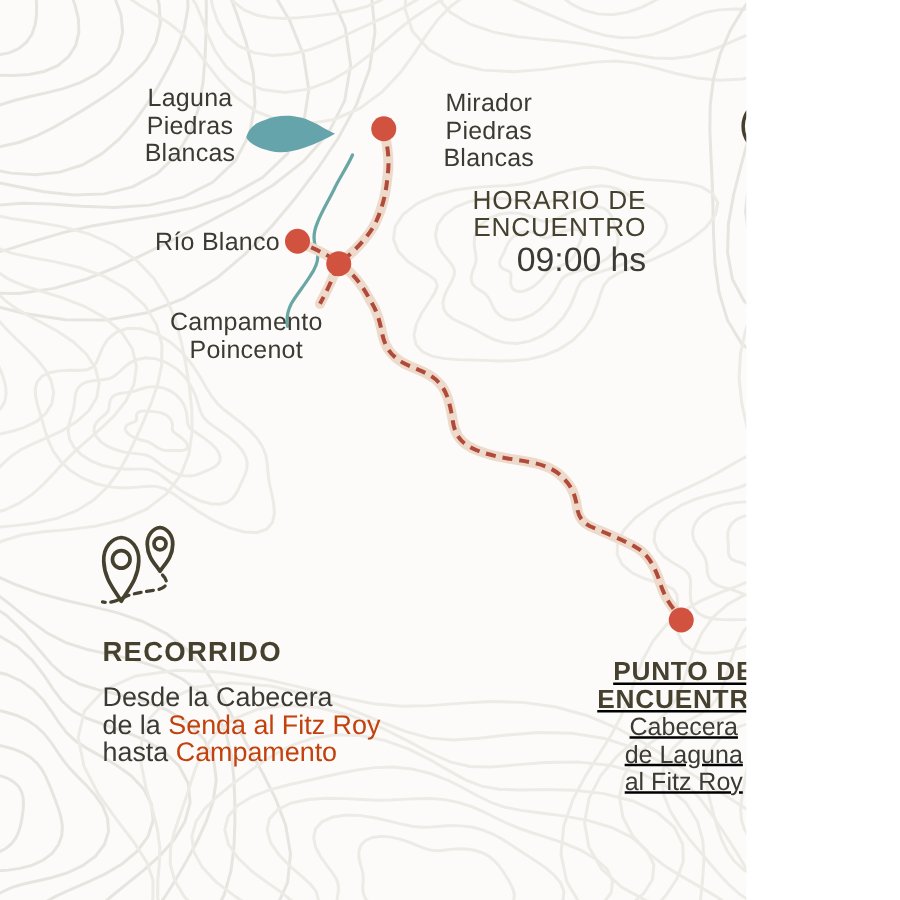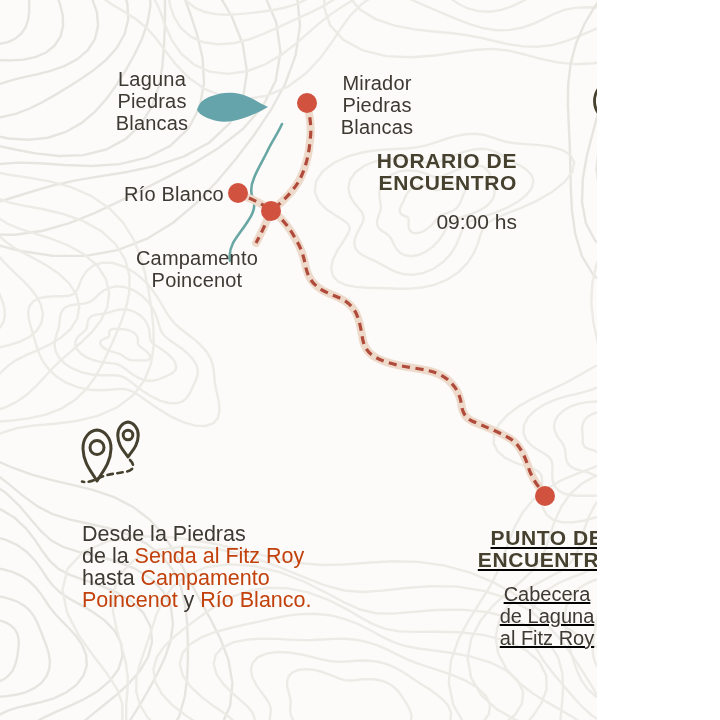--- a/index.html
+++ b/index.html
@@ -31,46 +31,46 @@
   .trail-casing{fill:none;stroke:var(--trail-casing);stroke-width:8;stroke-linecap:round;stroke-linejoin:round;}
   .trail-dash{fill:none;stroke:var(--trail);stroke-width:3.2;stroke-linecap:butt;stroke-dasharray:8 5.5;}
   .contour{fill:none;stroke-width:2.4;}
 
   .map-label{
     position:absolute;transform:translateX(-50%);
     text-align:center;font-size:20px;line-height:22px;
     color:var(--label);letter-spacing:.2px;white-space:nowrap;
   }
   #label-laguna{left:152px;top:68px;}
-  #label-mirador{left:377px;top:72px;}
+  #label-mirador{left:391px;top:72px;}
   #label-rio{left:163px;top:183px;margin-left:11px;}
   #label-campamento{left:197px;top:247px;}
 
   .icon-abs{position:absolute;}
   #clock-icon{left:591px;top:76px;}
   #pins-icon{left:74px;top:412px;}
   .ink-line{fill:none;stroke:var(--ink);stroke-linecap:round;stroke-linejoin:round;}
 
   .schedule-block{position:absolute;right:80px;text-align:right;}
   #horario-block{top:150px;}
   #regreso-block{top:239px;}
   .sched-heading{
-    font-size:21px;line-height:22px;font-weight:700;
+    font-size:21px;line-height:22px;font-weight:400;
     color:var(--ink);letter-spacing:.6px;white-space:nowrap;
   }
-  .sched-time{font-size:21px;line-height:24px;color:var(--label);margin-top:16px;white-space:nowrap;}
+  .sched-time{font-size:27px;line-height:24px;color:var(--label);margin-top:2px;white-space:nowrap;}
 
   #recorrido-block{position:absolute;left:82px;top:510px;}
   .rec-heading{font-size:22px;line-height:24px;font-weight:700;letter-spacing:1px;color:var(--ink);}
   .rec-body{margin-top:13px;font-size:21.5px;line-height:22px;color:var(--label);}
   .rec-body .b{font-weight:400;color:#c2410c;}
 
   #punto-block{position:absolute;left:547px;top:527px;transform:translateX(-50%);text-align:center;text-decoration:underline;}
   .punto-heading{font-size:21px;line-height:22px;font-weight:700;letter-spacing:.6px;color:var(--ink);white-space:nowrap;}
-  .punto-sub{margin-top:12px;font-size:20px;line-height:22px;color:var(--label);white-space:nowrap;}
+  .punto-sub{font-size:20px;line-height:22px;color:var(--label);white-space:nowrap;}
 </style>
 </head>
 <body>
 
 <div class="canvas">
 
   <svg id="map-svg" width="720" height="720" viewBox="0 0 720 720">
     <g id="contour-layer">
         <path d="M29.3,4.5L29.2,12.1L28.1,19.8L25.6,27.2L21.2,33.7L15.1,38.8L7.4,42.3L-1.3,43.9L-10.4,43.9L-19.2,42.8L-27.3,41.3L-34.6,40.1L-41.3,39.7L-47.8,40.3L-54.7,41.8L-62.1,43.6L-70.2,45.1L-78.8,45.7L-87.5,44.7L-95.8,42.0L-103.2,37.7L-109.4,32.1L-114.5,25.6L-118.5,18.7L-121.8,11.7L-124.6,4.7L-127.2,-2.2L-129.3,-9.2L-130.8,-16.3L-131.3,-23.4L-130.5,-30.4L-128.2,-37.0L-124.5,-43.0L-119.8,-48.3L-114.7,-53.0L-109.6,-57.2L-105.0,-61.5L-101.1,-66.2L-97.5,-71.6L-94.0,-77.7L-89.9,-84.3L-84.8,-90.8L-78.3,-96.4L-70.6,-100.3L-62.0,-102.1L-52.9,-101.5L-44.1,-98.7L-36.0,-94.1L-28.8,-88.6L-22.5,-82.8L-16.9,-77.2L-11.5,-72.2L-6.1,-67.7L-0.4,-63.4L5.4,-59.2L11.1,-54.5L16.2,-49.2L20.5,-43.4L23.7,-37.0L25.8,-30.3L27.1,-23.5L27.9,-16.7L28.4,-9.8L28.9,-2.8L29.3,4.5Z" class="contour" stroke="#e7e5e0"></path>
         <path d="M62.7,14.9L63.1,25.9L60.6,36.3L54.8,45.4L46.2,52.5L35.3,57.2L23.3,59.6L11.2,60.4L-0.3,60.2L-10.7,60.0L-20.1,60.5L-29.0,61.9L-37.7,64.3L-46.9,67.0L-56.7,69.3L-67.2,70.6L-77.9,70.3L-88.6,68.1L-98.8,64.2L-108.2,58.9L-117.0,52.7L-125.2,45.9L-133.1,38.8L-140.9,31.3L-148.3,23.4L-154.9,14.8L-160.2,5.4L-163.4,-4.6L-164.0,-14.8L-161.9,-24.7L-157.3,-33.9L-151.0,-42.0L-143.9,-49.0L-137.0,-55.3L-131.2,-61.4L-126.7,-67.9L-123.4,-75.3L-120.6,-83.8L-117.5,-93.3L-113.2,-103.0L-107.0,-112.0L-98.8,-119.4L-88.7,-124.3L-77.3,-126.6L-65.4,-126.1L-53.7,-123.4L-42.5,-119.3L-32.1,-114.4L-22.4,-109.3L-13.1,-104.3L-4.0,-99.5L4.9,-94.4L13.4,-88.8L21.1,-82.3L27.8,-75.0L33.1,-67.0L37.1,-58.4L40.0,-49.8L42.4,-41.3L44.9,-32.9L48.0,-24.5L51.9,-15.7L56.1,-6.3L60.0,4.0L62.7,14.9Z" class="contour" stroke="#e7e5e0"></path>
@@ -200,25 +200,25 @@
   </svg>
 
   <div class="schedule-block" id="horario-block">
     <div class="sched-heading">HORARIO DE</div>
     <div class="sched-heading">ENCUENTRO</div>
     <div class="sched-time">09:00 hs</div>
   </div>
 
 
   <div id="recorrido-block">
+    <div class="rec-heading">RECORRIDO</div>
     <div class="rec-body">
-      <div><span>Desde la Piedras</span></div>
+      <div><span>Desde la Cabecera</span></div>
       <div><span>de la </span><span class="b">Senda al Fitz Roy</span></div>
       <div><span>hasta </span><span class="b">Campamento</span></div>
-      <div><span class="b">Poincenot</span><span> y </span><span class="b">Río Blanco.</span></div>
     </div>
   </div>
 
   <div id="punto-block">
     <div class="punto-heading">PUNTO DE</div>
     <div class="punto-heading">ENCUENTRO</div>
     <div class="punto-sub">
       <div>Cabecera</div>
       <div>de Laguna</div>
       <div>al Fitz Roy</div>

